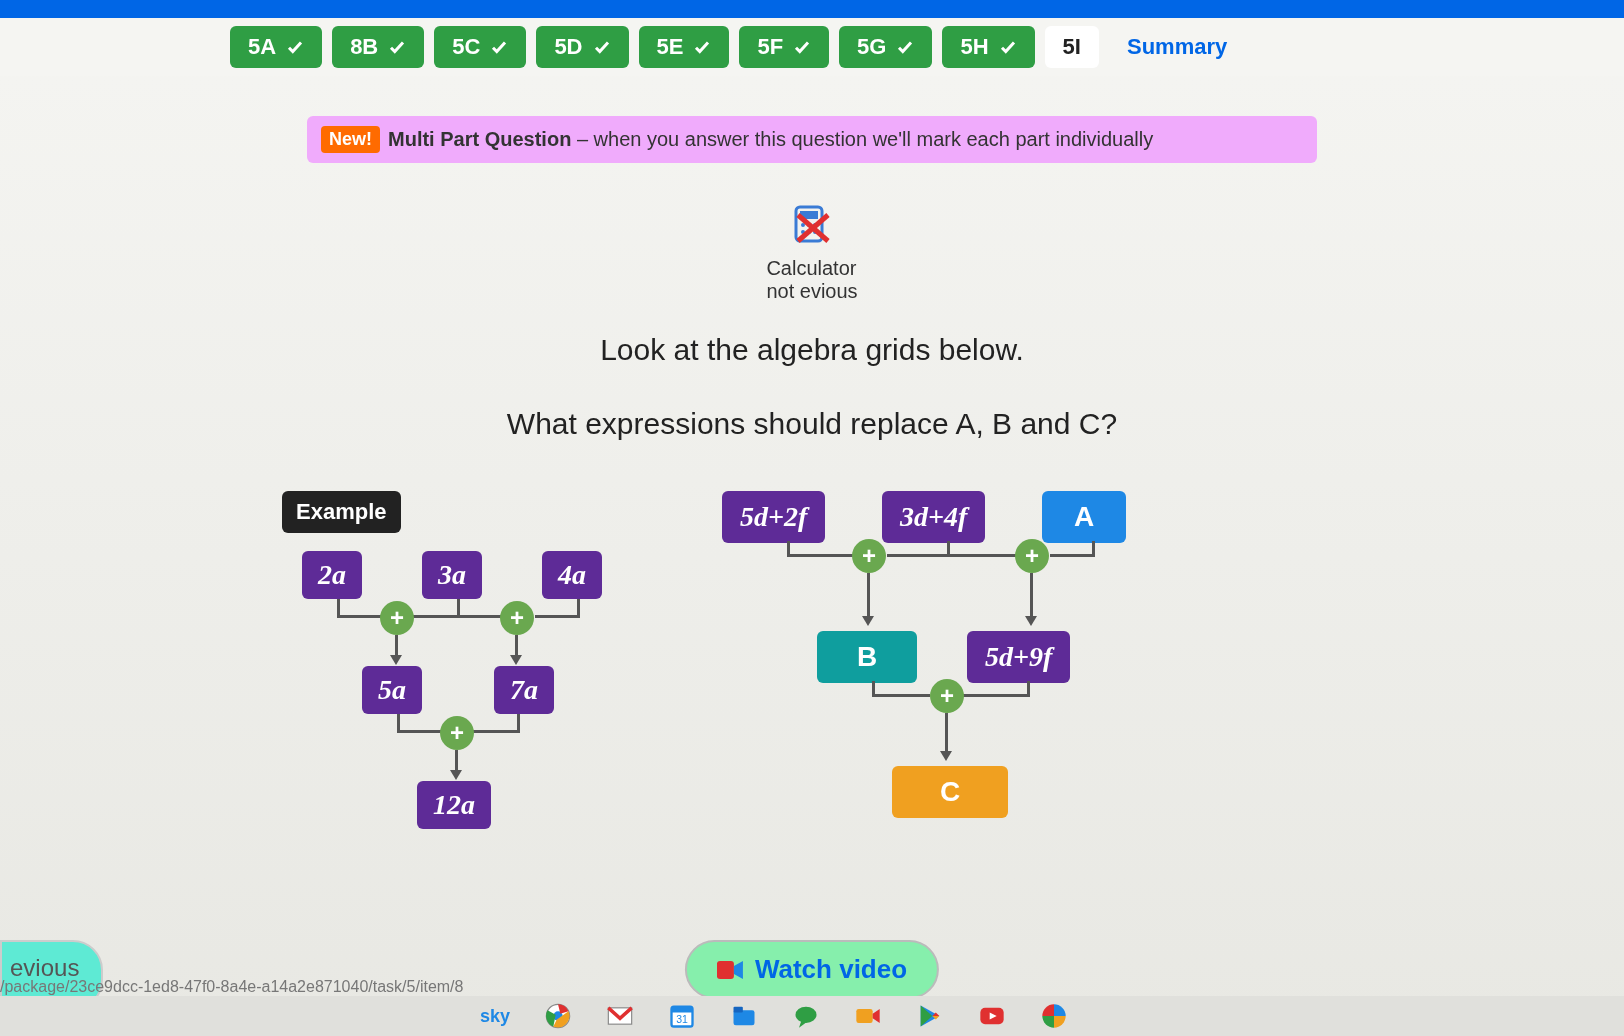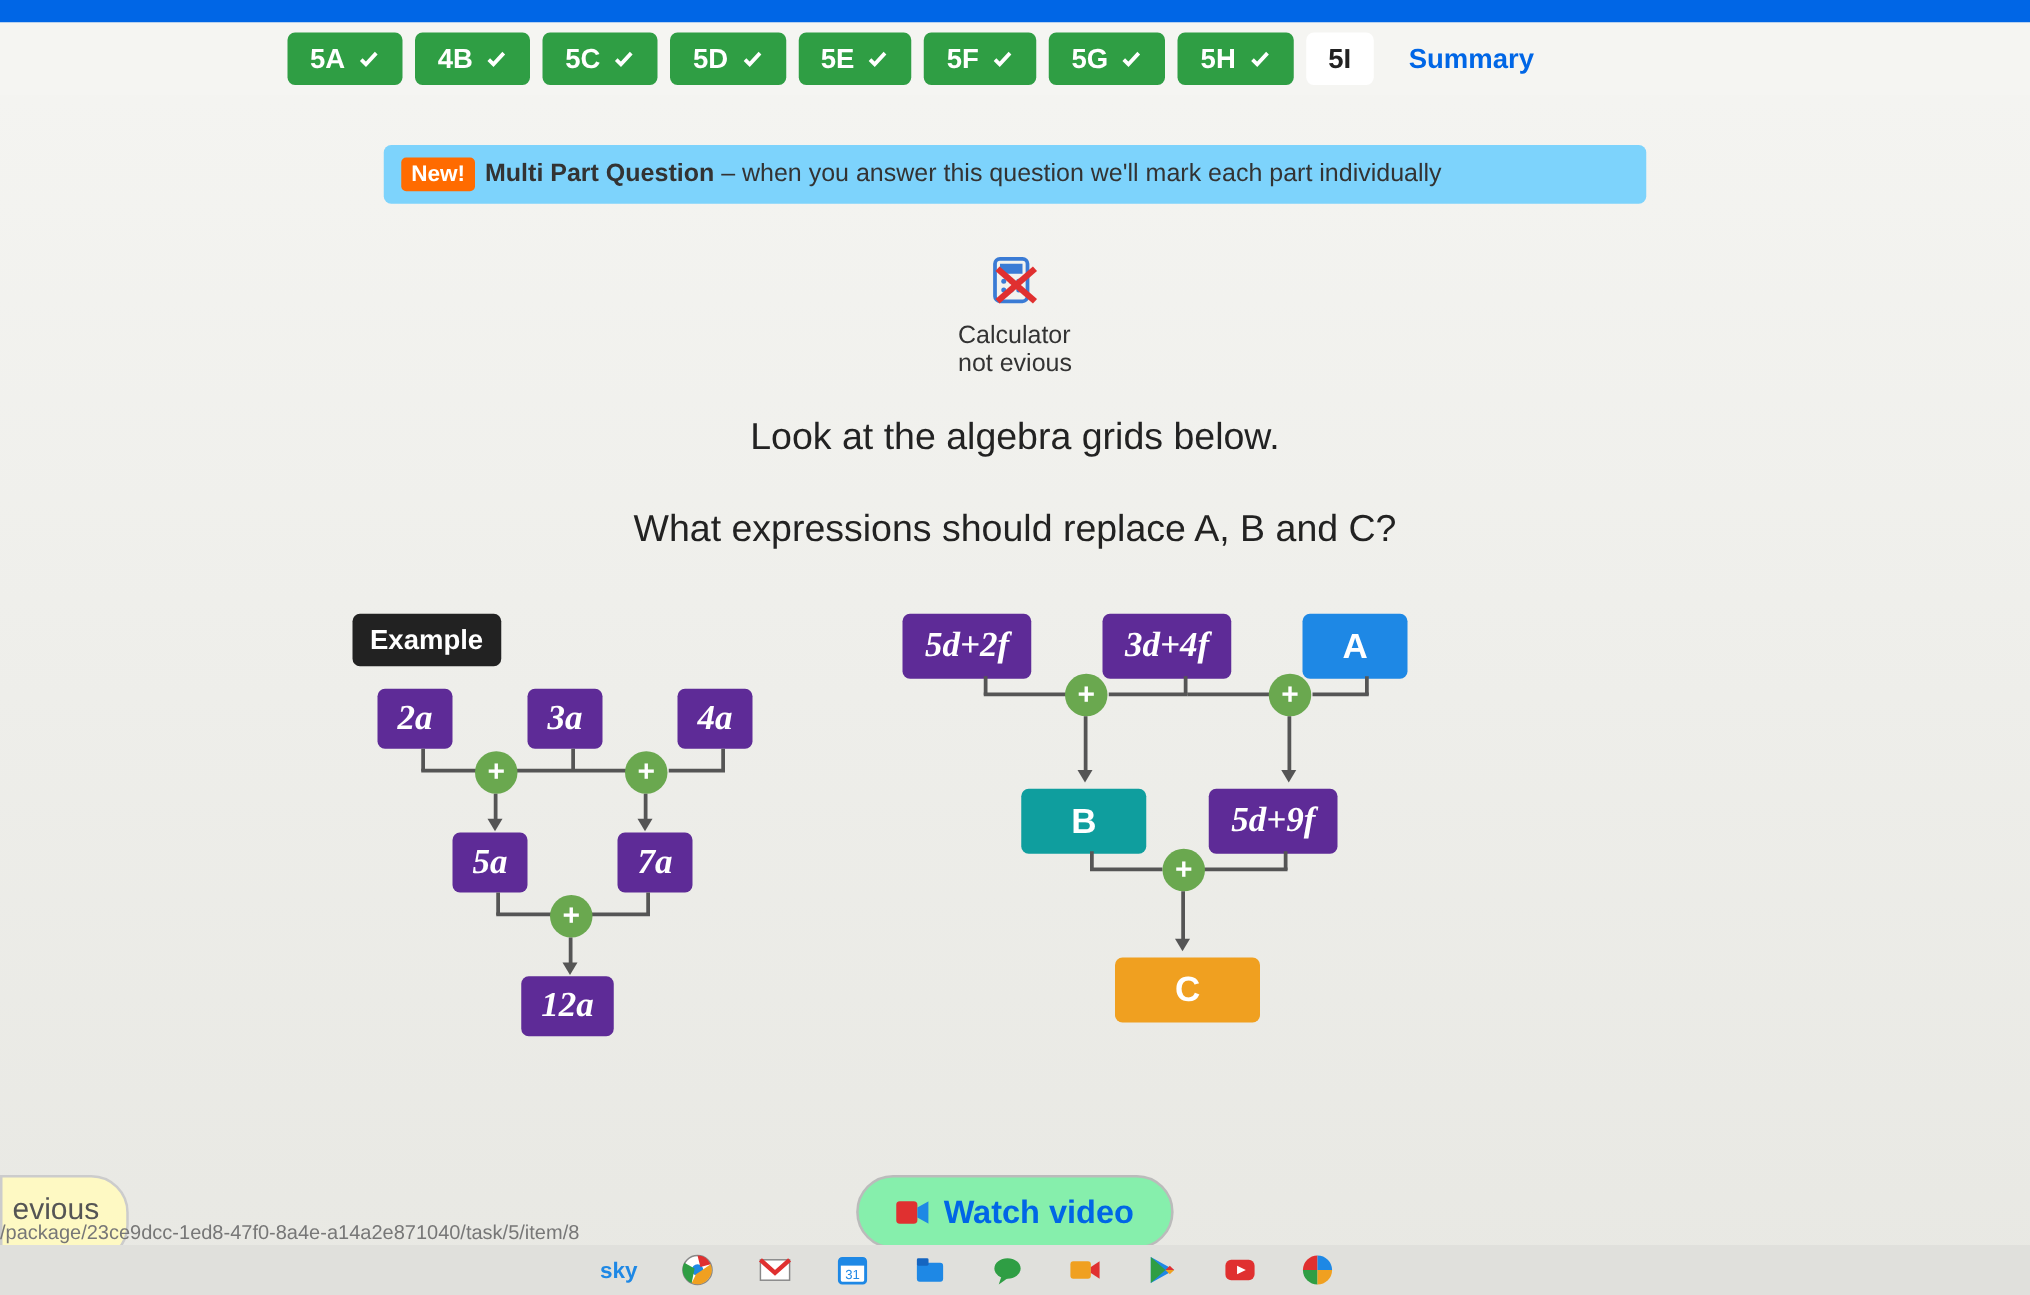--- a/index.html
+++ b/index.html
@@ -46,21 +46,21 @@
   .summary-link {
     color: #0066e6;
     font-weight: 700;
     font-size: 22px;
     margin-left: 18px;
     cursor: pointer;
   }
   .banner {
     margin: 40px auto 0;
     width: 1010px;
-    background: #7dd3fc;
+    background: #f0abfc;
     border-radius: 6px;
     padding: 10px 14px;
     font-size: 20px;
     color: #333;
     display: flex;
     align-items: center;
     gap: 8px;
   }
   .new-badge {
     background: #ff6b00;
@@ -173,21 +173,21 @@
   }
   .prev-btn {
     position: absolute;
     left: 0;
     top: 940px;
     border: 2px solid #ccc;
     border-radius: 0 30px 30px 0;
     padding: 12px 22px 26px 8px;
     font-size: 24px;
     color: #555;
-    background: #fef9c3;
+    background: #5eead4;
     cursor: pointer;
   }
   .url-text {
     position: absolute;
     left: 0;
     bottom: 40px;
     font-size: 16px;
     color: #777;
   }
   .taskbar {
@@ -210,21 +210,21 @@
 <div class="topbar"></div>
 
 <div class="navrow">
   <div class="nav-pill">
       <span>5A</span>
       <svg class="check-icon" viewBox="0 0 24 24" fill="none" stroke="#fff" stroke-width="4">
         <polyline points="4,13 9,18 20,6"></polyline>
       </svg>
     </div>
   <div class="nav-pill">
-      <span>4B</span>
+      <span>8B</span>
       <svg class="check-icon" viewBox="0 0 24 24" fill="none" stroke="#fff" stroke-width="4">
         <polyline points="4,13 9,18 20,6"></polyline>
       </svg>
     </div>
   <div class="nav-pill">
       <span>5C</span>
       <svg class="check-icon" viewBox="0 0 24 24" fill="none" stroke="#fff" stroke-width="4">
         <polyline points="4,13 9,18 20,6"></polyline>
       </svg>
     </div>

